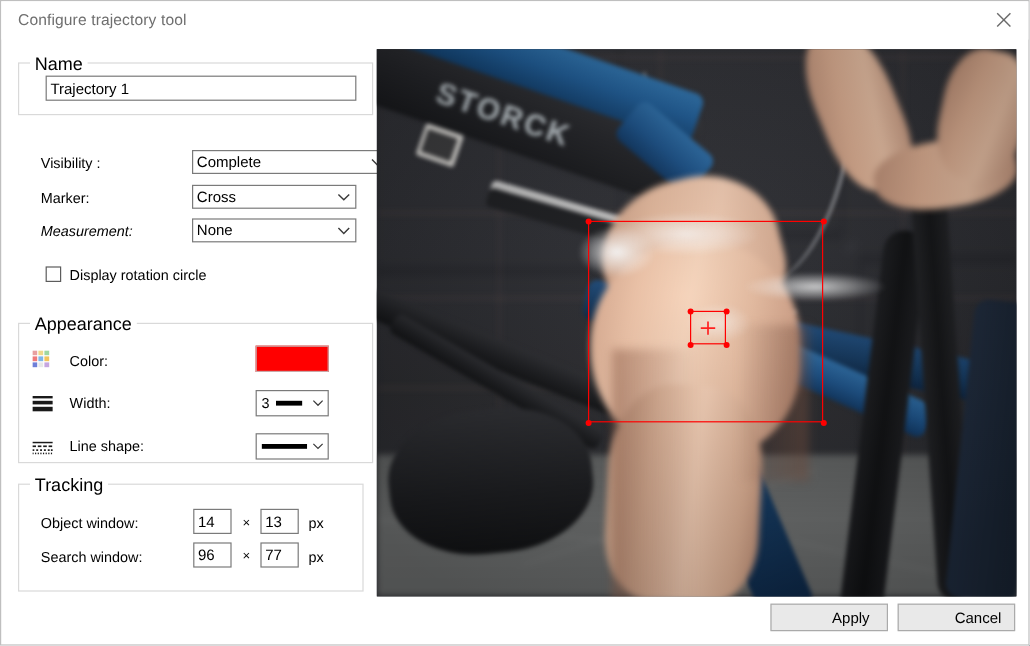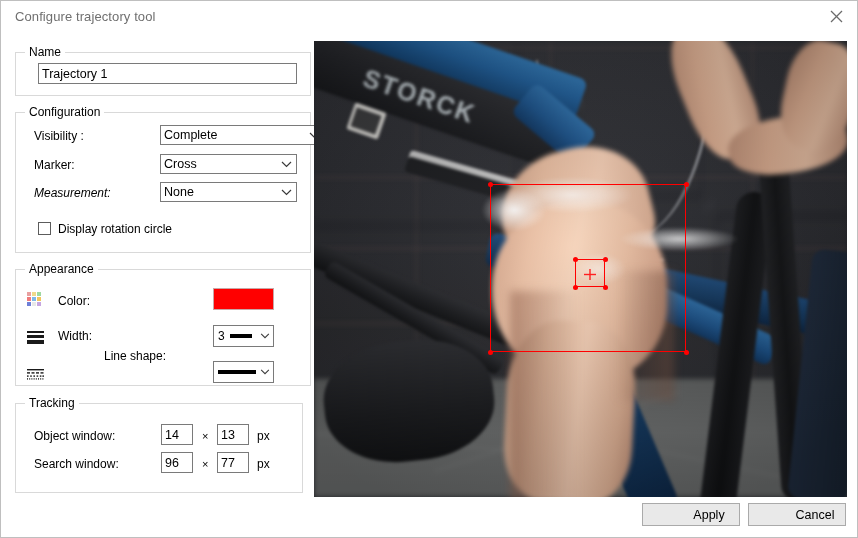--- a/index.html
+++ b/index.html
@@ -42,21 +42,21 @@
   .group {
     position: absolute;
     border: 1px solid #d9d9d9;
     background: transparent;
   }
   .group-legend {
     position: absolute;
     top: -8px; left: 9px;
     padding: 0 4px;
     background: #ffffff;
-    font-size: 12px;
+    font-size: 15px;
     color: #000000;
     white-space: nowrap;
   }
 
   
   .lbl {
     position: absolute;
     font-size: 12px;
     color: #000000;
     white-space: nowrap;
@@ -250,23 +250,20 @@
     </div>
   </div>
 
   <div class="group" style="left:14px; top:51px; width:296px; height:44px;">
     <div class="group-legend">Name</div>
   </div>
   <div class="txtbox" style="left:37px; top:62px; width:259px; height:21px;">
     <span>Trajectory 1</span>
   </div>
 
-  <div class="group" style="left:14px; top:111px; width:296px; height:141px;">
-    <div class="group-legend">Configuration</div>
-  </div>
 
   <div class="lbl" style="left:33px; top:128px;">Visibility :</div>
   <div class="combo" style="left:159px; top:124px; width:165px; height:20px;">
     <span class="combo-text">Complete</span>
     <span class="chev">
       <svg width="11" height="7" viewBox="0 0 11 7" aria-hidden="true">
         <polyline points="1,1 5.5,5.5 10,1" fill="none" stroke="#3a3a3a" stroke-width="1.2"></polyline>
       </svg>
     </span>
   </div>
@@ -358,21 +355,21 @@
           <rect x="2.2" y="9.2" width="1" height="1.4"></rect>
         <rect x="4.4" y="9.2" width="1" height="1.4"></rect>
           <rect x="6.6" y="9.2" width="1" height="1.4"></rect>
         <rect x="8.8" y="9.2" width="1" height="1.4"></rect>
           <rect x="11" y="9.2" width="1" height="1.4"></rect>
         <rect x="13.2" y="9.2" width="1" height="1.4"></rect>
           <rect x="15.4" y="9.2" width="1" height="1.4"></rect>
       </g>
     </svg>
   </div>
-  <div class="lbl" style="left:57px; top:348px;margin-left:46px;">Line shape:</div>
+  <div class="lbl" style="left:57px; top:364px;">Line shape:</div>
   <div class="combo" style="left:212px; top:360px; width:61px; height:22px;">
     <span style="flex:1; display:flex; align-items:center; padding-left:4px;">
       <svg width="38" height="6" viewBox="0 0 38 6" aria-hidden="true">
         <rect x="0" y="1" width="38" height="4" fill="#000000"></rect>
       </svg>
     </span>
     <span class="chev" style="flex:0 0 16px; width:16px;">
       <svg width="10" height="6" viewBox="0 0 11 7" aria-hidden="true">
         <polyline points="1,1 5.5,5.5 10,1" fill="none" stroke="#3a3a3a" stroke-width="1.2"></polyline>
       </svg>

